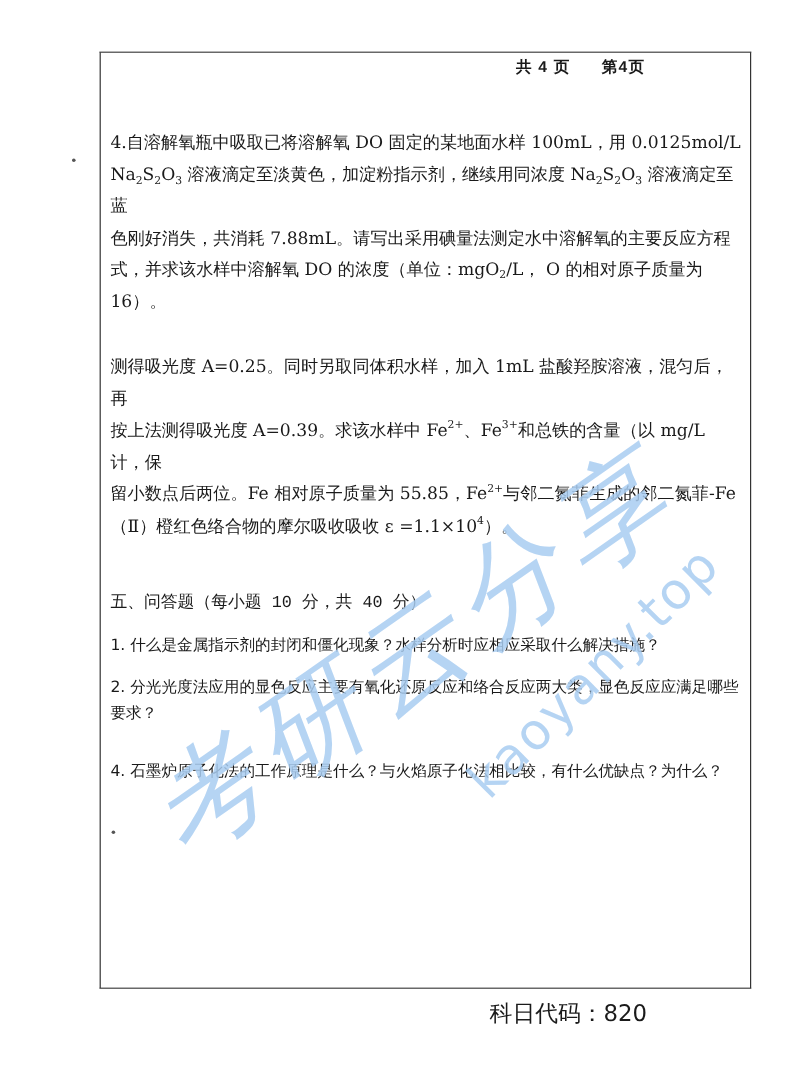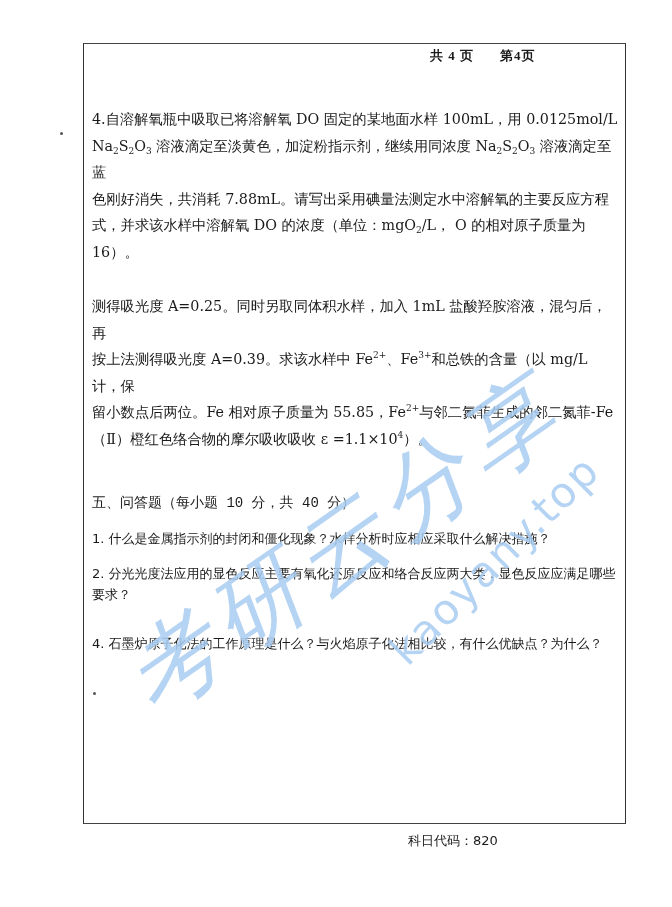--- a/index.html
+++ b/index.html
@@ -8,35 +8,35 @@
     font-family: "DejaVu Serif", "Liberation Serif", serif; color: #1a1a1a;
   }
   .page-frame {
     position: absolute; left: 83px; top: 43px; width: 543px; height: 781px;
     border-left: 1.5px solid #333; border-right: 1.5px solid #333;
     border-top: 1.5px solid #444; border-bottom: 1.5px solid #444;
     box-sizing: border-box;
   }
   .header {
     position: absolute; top: 47px; left: 430px; font-size: 13px; font-weight: bold;
-    font-family: Liberation Serif, serif; letter-spacing: 1px;
+    font-family: Liberation Sans, sans-serif; letter-spacing: 1px;
   }
   .header span { margin-right: 26px; }
   .content {
     position: absolute; left: 92px; top: 72px; width: 528px; font-size: 14.3px; line-height: 26.5px; margin-top: 34px;
   }
   .para { margin: 0; }
   .gap1 { height: 28px; }
   .sec-title { font-family: Liberation Mono, monospace; font-size: 14px; line-height: 22px; margin-top: 0; }
   .sq { font-family: "DejaVu Sans", sans-serif; font-size: 13px; line-height: 21px; margin: 0; }
   .sq-gap { height: 14px; }
   sub { font-size: 9px; vertical-align: -3px; line-height: 0; }
   sup { font-size: 9px; vertical-align: 6px; line-height: 0; }
   .footer {
-    position: absolute; left: 408px; top: 832px; font-size: 13px;
+    position: absolute; left: 408px; top: 832px; font-size: 19px;
     font-family: "DejaVu Sans", sans-serif;
   }
   .watermark { position: absolute; pointer-events: none; color: #a9cdf1; opacity: 0.85; }
   .wm-cn {
     left: 100px; top: 330px; font-size: 92px; transform: rotate(-35deg);
     transform-origin: left top; font-family: "DejaVu Serif", serif; letter-spacing: 10px;
     top: 640px; font-style: italic;
   }
   .wm-en {
     left: 380px; top: 640px; font-size: 42px; transform: rotate(-45deg);

